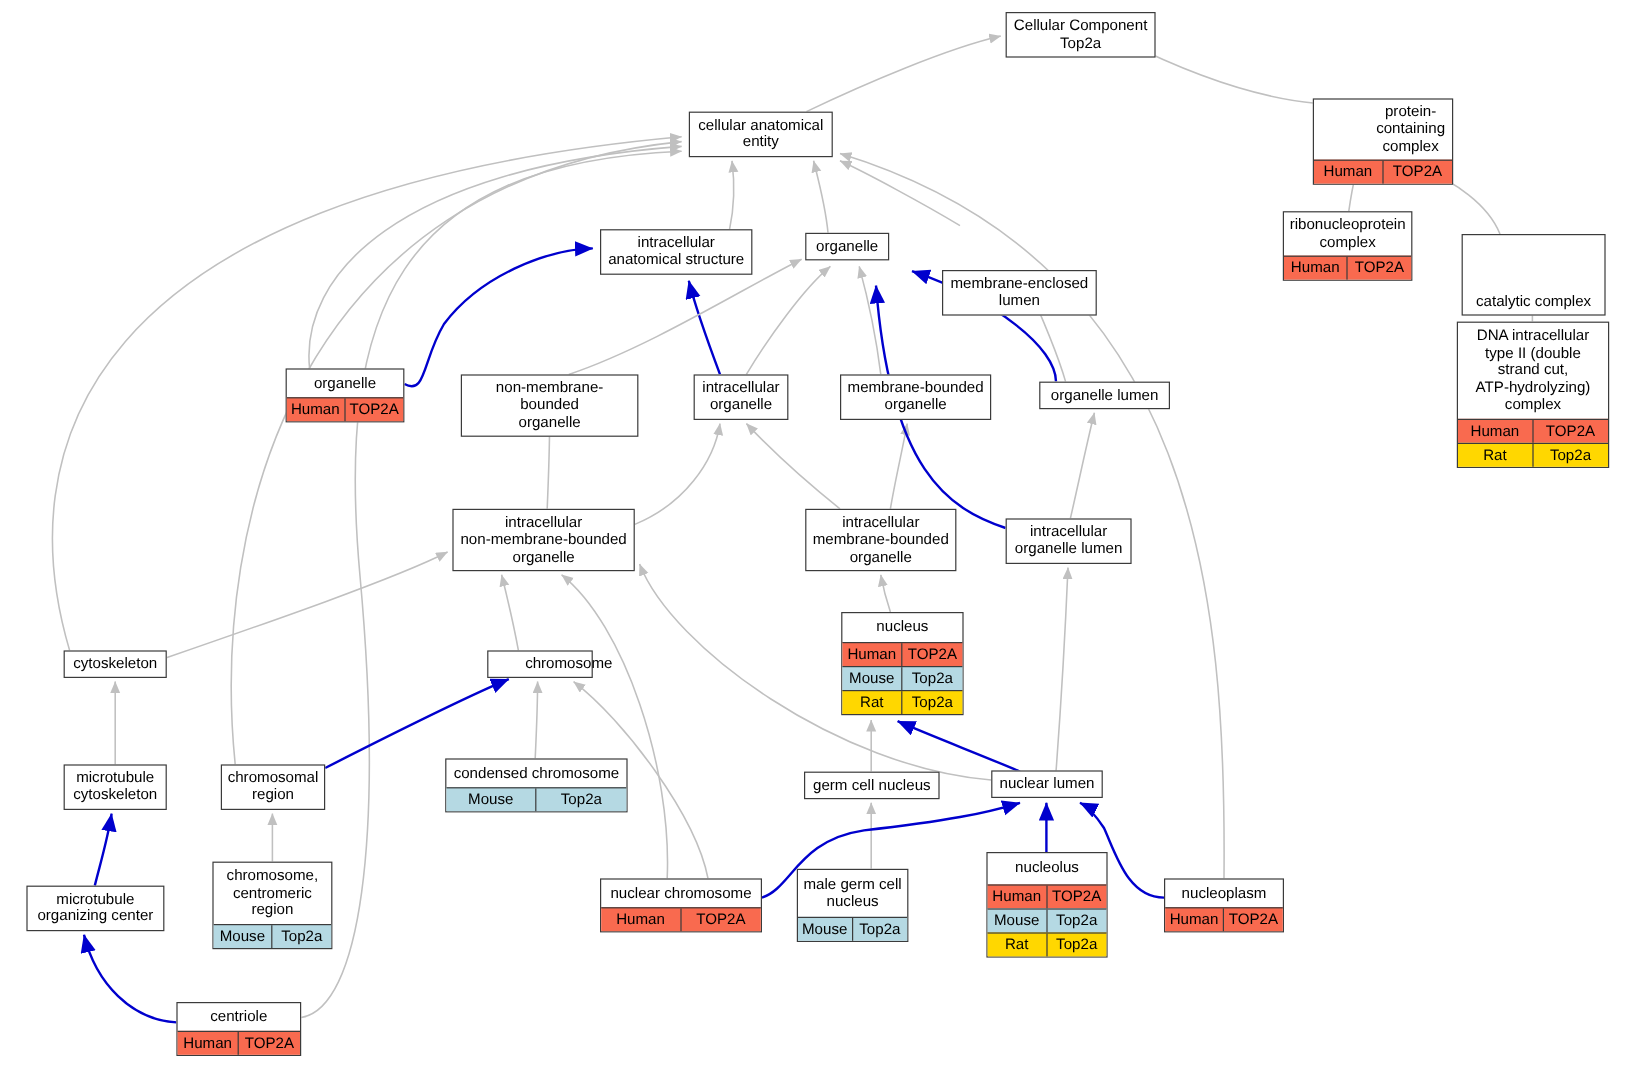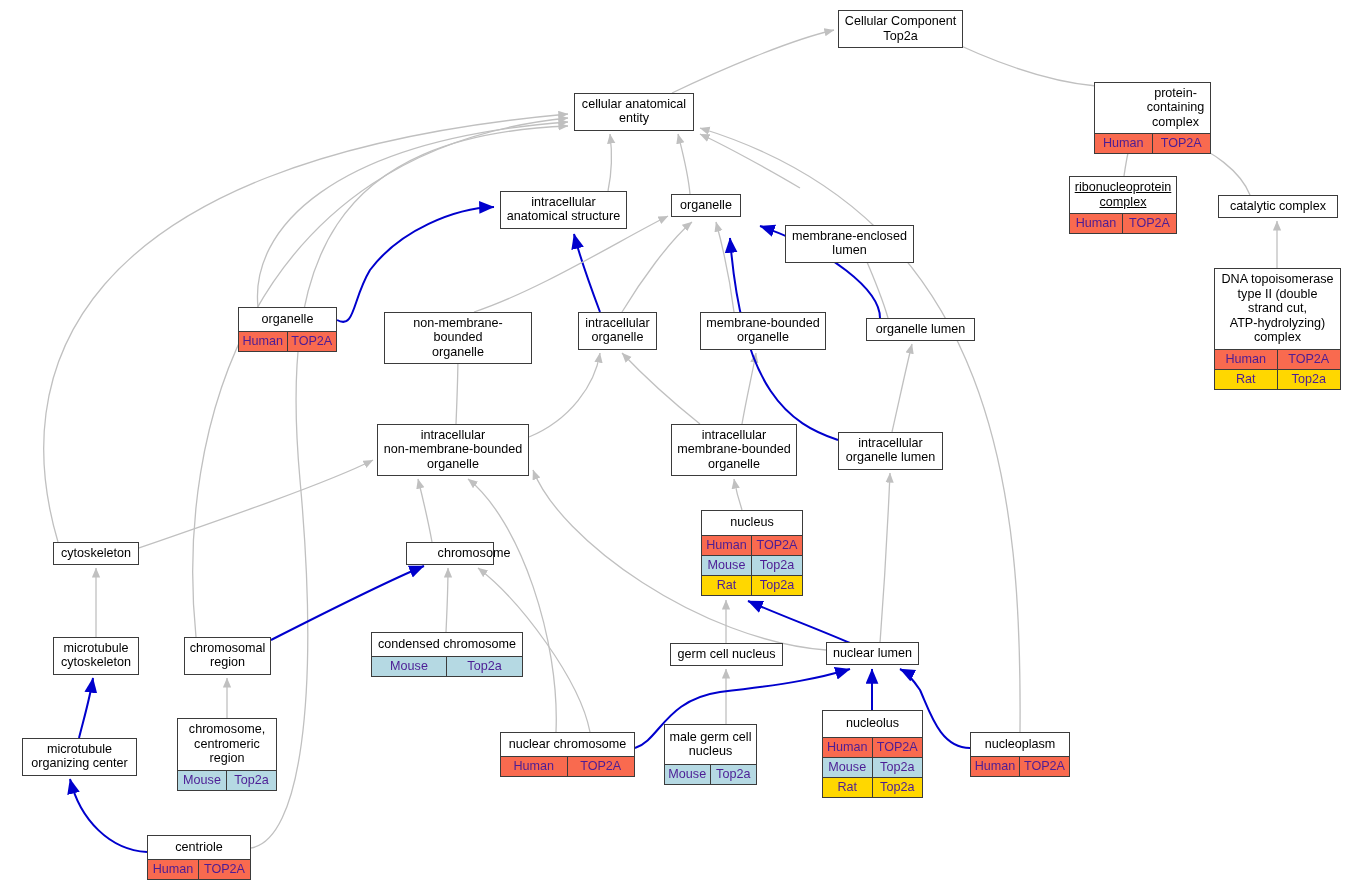--- a/index.html
+++ b/index.html
@@ -6,21 +6,21 @@
   body{width:1356px;height:891px;position:relative;overflow:hidden;
        font-family:"Liberation Sans","DejaVu Sans",sans-serif;}
   #canvas{position:absolute;left:0;top:0;width:1356px;height:891px;border-radius:25px;}
   svg#edges{position:absolute;left:0;top:0;width:1356px;height:891px;pointer-events:none;}
   .node{position:absolute;box-sizing:border-box;border:1.4px solid #3b3b3b;
         background:#ffffff;}
   .node .title{box-sizing:border-box;text-align:center;color:#000;
         font-size:12.6px;line-height:14.4px;padding:3px 4px 4px 4px;white-space:pre-line;}
   .node .srow{display:flex;border-top:1.4px solid #3b3b3b;}
   .node .srow .sp,.node .srow .gn{box-sizing:border-box;text-align:center;
-        font-size:12.6px;line-height:15px;padding:2px 3px;color:#4c1d95;}
+        font-size:12.6px;line-height:15px;padding:2px 3px;color:#000000;}
   .node .srow .sp{border-right:1.4px solid #3b3b3b;}
   .sp, .gn{flex:1 1 50%;}
 </style>
 </head>
 <body>
 
 <div id="canvas">
   <svg id="edges" xmlns="http://www.w3.org/2000/svg">
     <defs>
       <marker id="ahead-gray" markerWidth="9" markerHeight="9" refX="7.4" refY="3.2" orient="auto" markerUnits="strokeWidth">
@@ -89,43 +89,43 @@
       </div>
       <div class="node" style="left: 1094px; top: 82px; width: 117px; min-height: 58px; border-color: rgb(59, 59, 59);">
         <div class="title" style="min-height: 36px; display: flex; align-items: center; justify-content: center; margin-left: 46px;">protein-containing
 complex</div>
         <div class="srow" style="background: rgb(249, 106, 79); border-top-color: rgb(59, 59, 59);">
           <div class="sp" style="border-right-color: rgb(59, 59, 59);">Human</div>
           <div class="gn">TOP2A</div>
         </div>
       </div>
       <div class="node" style="left: 1069px; top: 176px; width: 108px; min-height: 58px; border-color: rgb(59, 59, 59);">
-        <div class="title" style="min-height: 36px; display: flex; align-items: center; justify-content: center; text-decoration: underline;">ribonucleoprotein
+        <div class="title" style="min-height: 36px; display: flex; align-items: center; justify-content: center;">ribonucleoprotein
 complex</div>
         <div class="srow" style="background: rgb(249, 106, 79); border-top-color: rgb(59, 59, 59);">
           <div class="sp" style="border-right-color: rgb(59, 59, 59);">Human</div>
           <div class="gn">TOP2A</div>
         </div>
       </div>
       <div class="node" style="left: 1218px; top: 195px; width: 120px; min-height: 22px; border-color: rgb(59, 59, 59);">
-        <div class="title" style="min-height: 20px; display: flex; align-items: center; justify-content: center;">catalytic complex</div>
+        <div class="title" style="min-height: 20px; display: flex; align-items: center; justify-content: center; margin-top: 45px;">catalytic complex</div>
       </div>
       <div class="node" style="left: 500px; top: 191px; width: 127px; min-height: 37px; border-color: rgb(59, 59, 59);">
         <div class="title" style="min-height: 35px; display: flex; align-items: center; justify-content: center;">intracellular
 anatomical structure</div>
       </div>
       <div class="node" style="left: 671px; top: 194px; width: 70px; min-height: 22px; border-color: rgb(59, 59, 59);">
         <div class="title" style="min-height: 20px; display: flex; align-items: center; justify-content: center;">organelle</div>
       </div>
       <div class="node" style="left: 785px; top: 188px; width: 129px; min-height: 37px; border-color: rgb(59, 59, 59); margin-top: 37px;">
         <div class="title" style="min-height: 35px; display: flex; align-items: center; justify-content: center;">membrane-enclosed
 lumen</div>
       </div>
       <div class="node" style="left: 1214px; top: 268px; width: 127px; min-height: 122px; border-color: rgb(59, 59, 59);">
-        <div class="title" style="min-height: 80px; display: flex; align-items: center; justify-content: center;">DNA topoisomerase
+        <div class="title" style="min-height: 80px; display: flex; align-items: center; justify-content: center;">DNA intracellular
 type II (double
 strand cut,
 ATP-hydrolyzing)
 complex</div>
         <div class="srow" style="background: rgb(249, 106, 79); border-top-color: rgb(59, 59, 59);">
           <div class="sp" style="border-right-color: rgb(59, 59, 59);">Human</div>
           <div class="gn">TOP2A</div>
         </div>
         <div class="srow" style="background: rgb(255, 215, 0); border-top-color: rgb(59, 59, 59);">
           <div class="sp" style="border-right-color: rgb(59, 59, 59);">Rat</div>

